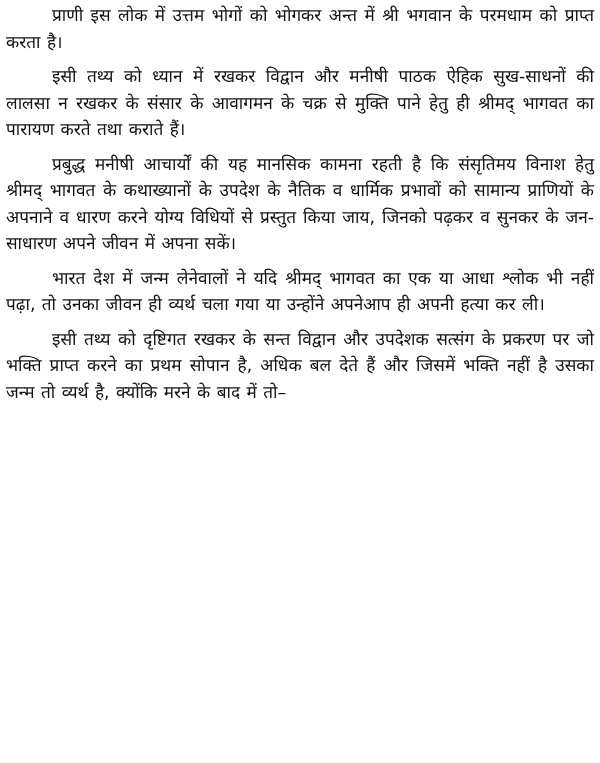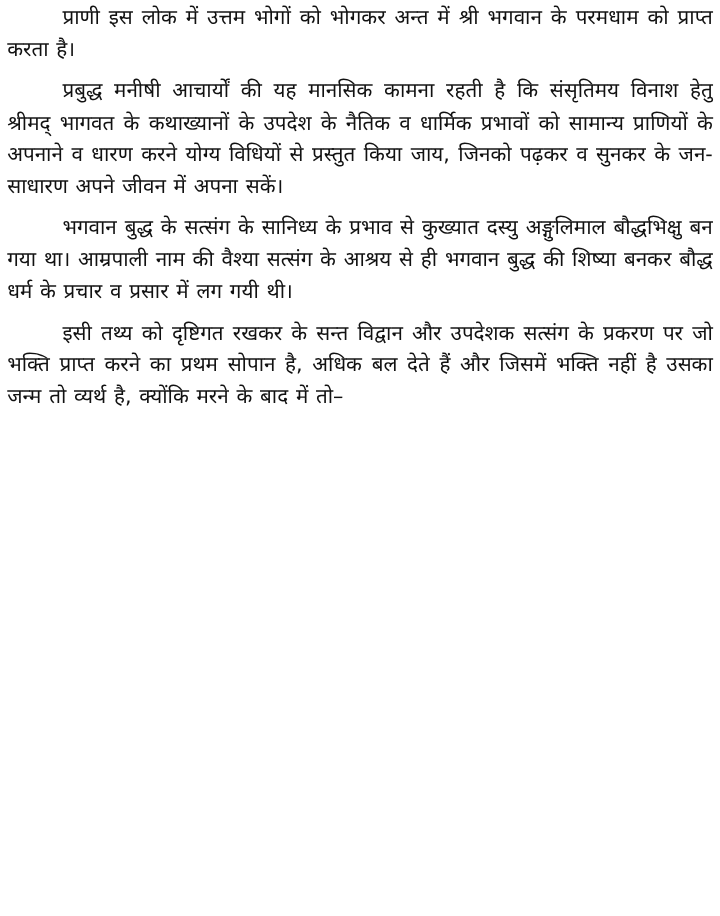--- a/index.html
+++ b/index.html
@@ -20,16 +20,17 @@
       text-align: justify;
       text-align-last: left;
       word-spacing: 1px;
     }
   </style>
 </head>
 <body>
 
 <div class="page">
   <p class="para">प्राणी इस लोक में उत्तम भोगों को भोगकर अन्त में श्री भगवान के परमधाम को प्राप्त करता है।</p>
+  <p class="para">इसी तथ्य को ध्यान में रखकर विद्वान और मनीषी पाठक ऐहिक सुख-साधनों की लालसा न रखकर के संसार के आवागमन के चक्र से मुक्ति पाने हेतु ही श्रीमद् भागवत का पारायण करते तथा कराते हैं।</p>
   <p class="para">प्रबुद्ध मनीषी आचार्यों की यह मानसिक कामना रहती है कि संसृतिमय विनाश हेतु श्रीमद् भागवत के कथाख्यानों के उपदेश के नैतिक व धार्मिक प्रभावों को सामान्य प्राणियों के अपनाने व धारण करने योग्य विधियों से प्रस्तुत किया जाय, जिनको पढ़कर व सुनकर के जन-साधारण अपने जीवन में अपना सकें।</p>
-  <p class="para">भगवान बुद्ध के सत्संग के सानिध्य के प्रभाव से कुख्यात दस्यु अङ्गुलिमाल बौद्धभिक्षु बन गया था। आम्रपाली नाम की वैश्या सत्संग के आश्रय से ही भगवान बुद्ध की शिष्या बनकर बौद्ध धर्म के प्रचार व प्रसार में लग गयी थी।</p>
+  <p class="para">भारत देश में जन्म लेनेवालों ने यदि श्रीमद् भागवत का एक या आधा श्लोक भी नहीं पढ़ा, तो उनका जीवन ही व्यर्थ चला गया या उन्होंने अपनेआप ही अपनी हत्या कर ली।</p>
   <p class="para">इसी तथ्य को दृष्टिगत रखकर के सन्त विद्वान और उपदेशक सत्संग के प्रकरण पर जो भक्ति प्राप्त करने का प्रथम सोपान है, अधिक बल देते हैं और जिसमें भक्ति नहीं है उसका जन्म तो व्यर्थ है, क्योंकि मरने के बाद में तो–</p>
 </div>
 
 </body></html>

